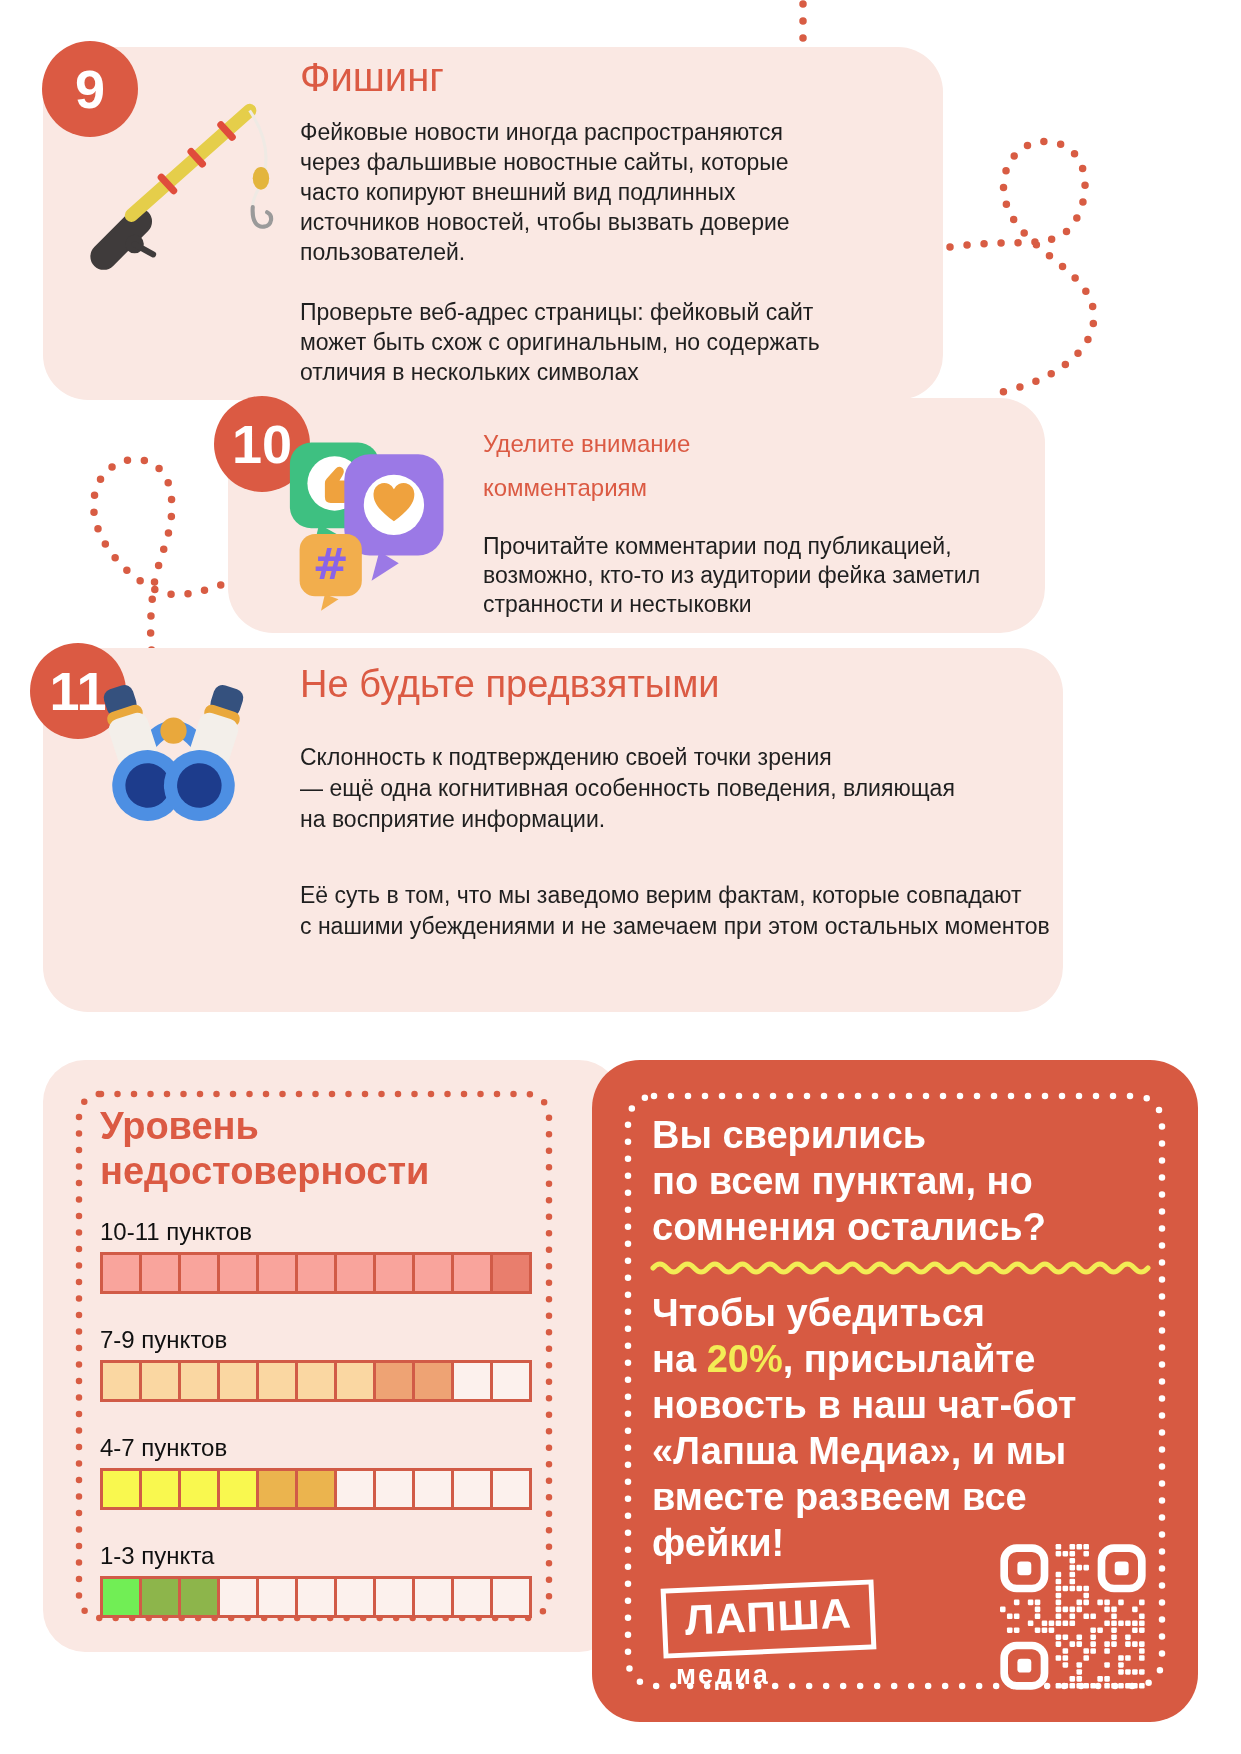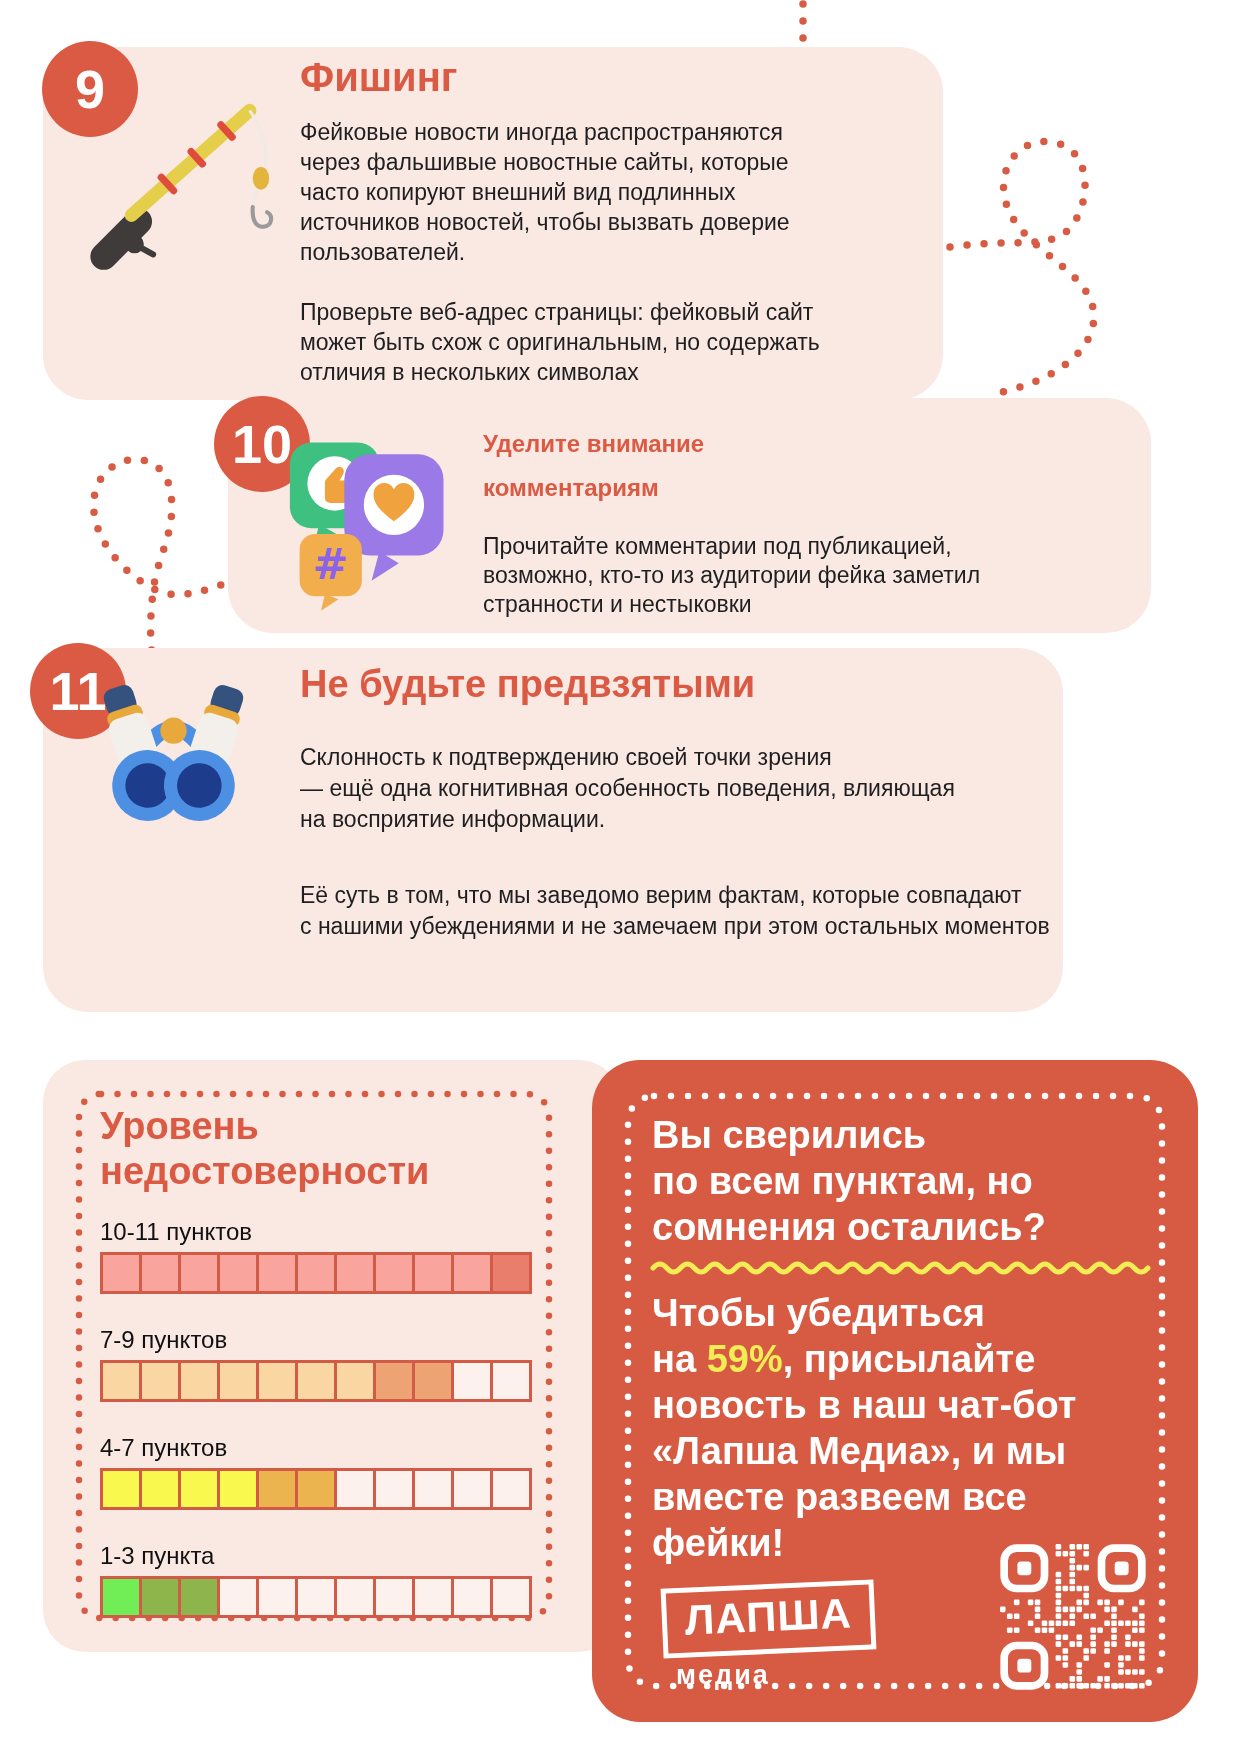--- a/index.html
+++ b/index.html
@@ -11,30 +11,30 @@
     --cellborder:#D15B47;
   }
   *{margin:0;padding:0;box-sizing:border-box}
   html,body{background:#fff}
   .page{position:relative;width:1241px;height:1754px;background:#fff;overflow:hidden;
         font-family:"Liberation Sans",sans-serif;color:var(--ink)}
   .decor{position:absolute;left:0;top:0;width:1241px;height:1754px;pointer-events:none}
   .card{position:absolute;background:var(--card);border-radius:45px}
   .badge{position:absolute;width:96px;height:96px;border-radius:50%;background:var(--accent);
          color:#fff;font-size:54px;font-weight:bold;display:flex;align-items:center;justify-content:center}
-  .card-title{position:absolute;font-size:40px;font-weight:bold;color:var(--accent);white-space:pre-line;line-height:44px}
+  .card-title{position:absolute;font-size:40px;font-weight:normal;color:var(--accent);white-space:pre-line;line-height:44px}
   .body-text{position:absolute;font-size:23px;line-height:30px;color:var(--ink);white-space:pre-line}
   .icon-abs{position:absolute}
   
   #card9{left:43px;top:47px;width:900px;height:353px}
   #card9 .card-title{left:257px;top:8px}
   #card9 .p1{left:257px;top:70px}
   #card9 .p2{left:257px;top:250px}
   
-  #card10{left:228px;top:398px;width:923px;height:235px}
+  #card10{left:228px;top:398px;width:817px;height:235px}
   #card10 .card-title{left:255px;top:24px;font-size:24px}
   #card10 .p1{left:255px;top:134px;line-height:29px}
   
   #card11{left:43px;top:648px;width:1020px;height:364px}
   #card11 .card-title{left:257px;top:14px;font-size:38px}
   #card11 .p1{left:257px;top:94px;line-height:31px}
   #card11 .p2{left:257px;top:232px;line-height:31px}
   
   #panel-scale{left:43px;top:1060px;width:578px;height:592px;border-radius:42px}
   #panel-scale .panel-title{position:absolute;left:57px;top:44px;font-size:38px;line-height:45px;
@@ -222,21 +222,21 @@
     <svg class="dotted-frame" style="left:32px;top:32px" width="542" height="598" viewBox="0 0 542 598">
       <rect x="4" y="4" width="534" height="590" rx="26" fill="none" stroke="#FFFFFF" stroke-width="6.5" stroke-linecap="round" stroke-dasharray="0 17"></rect>
     </svg>
     <h2 class="cta-heading">Вы сверились
 по всем пунктам, но
 сомнения остались?</h2>
     <svg style="position:absolute;left:58px;top:198px" width="505" height="18" viewBox="0 0 505 18">
       <path id="wavy-path" d="M3,10 Q9.9,2 16.75,10 Q23.6,18 30.5,10 Q37.4,2 44.25,10 Q51.1,18 58,10 Q64.9,2 71.75,10 Q78.6,18 85.5,10 Q92.4,2 99.25,10 Q106.1,18 113,10 Q119.9,2 126.75,10 Q133.6,18 140.5,10 Q147.4,2 154.25,10 Q161.1,18 168,10 Q174.9,2 181.75,10 Q188.6,18 195.5,10 Q202.4,2 209.25,10 Q216.1,18 223,10 Q229.9,2 236.75,10 Q243.6,18 250.5,10 Q257.4,2 264.25,10 Q271.1,18 278,10 Q284.9,2 291.75,10 Q298.6,18 305.5,10 Q312.4,2 319.25,10 Q326.1,18 333,10 Q339.9,2 346.75,10 Q353.6,18 360.5,10 Q367.4,2 374.25,10 Q381.1,18 388,10 Q394.9,2 401.75,10 Q408.6,18 415.5,10 Q422.4,2 429.25,10 Q436.1,18 443,10 Q449.9,2 456.75,10 Q463.6,18 470.5,10 Q477.4,2 484.25,10 Q491.1,18 498,10" fill="none" stroke="#F3EC55" stroke-width="5" stroke-linecap="round"></path>
     </svg>
     <p class="cta-body"><span>Чтобы убедиться
-на </span><span class="hl">59%</span><span>, присылайте
+на </span><span class="hl">20%</span><span>, присылайте
 новость в наш чат-бот
 «Лапша Медиа», и мы
 вместе развеем все
 фейки!</span></p>
     <div class="logo-wrap">
       <div class="logo-box">ЛАПША</div>
       <div class="logo-sub">медиа</div>
     </div>
     <svg id="qr-svg" style="position:absolute;left:408px;top:484px" width="146" height="146" viewBox="0 0 126 126">
         <rect x="48" y="0" width="4.8" height="4.8" rx="1" fill="#fff"></rect>

